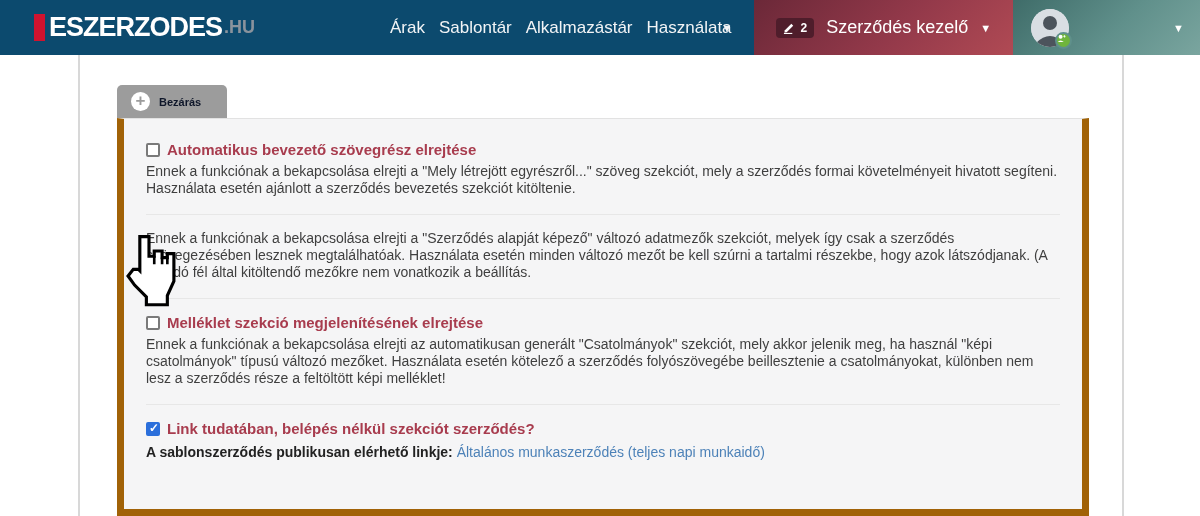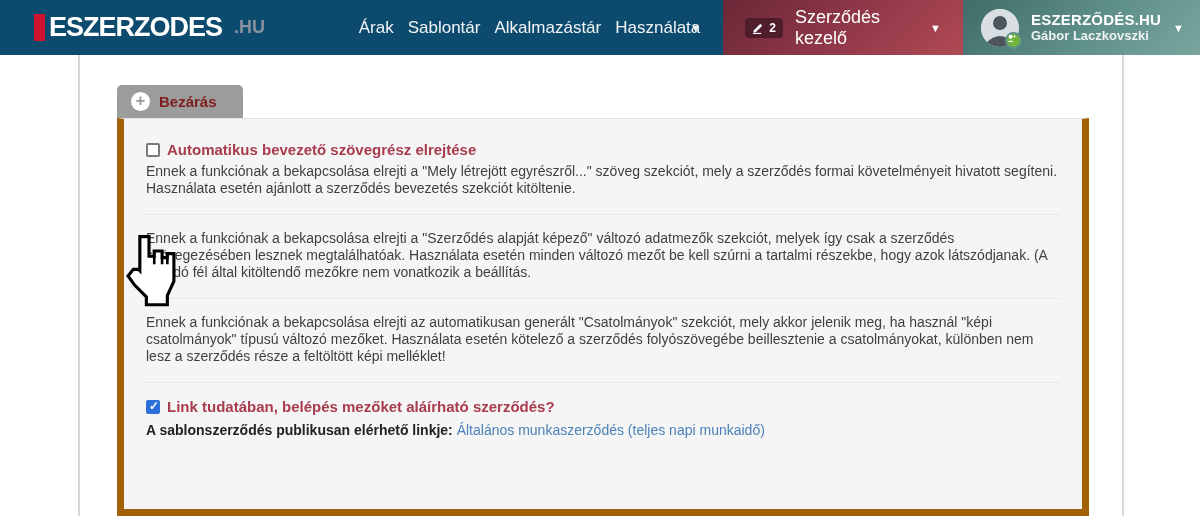--- a/index.html
+++ b/index.html
@@ -5,21 +5,21 @@
   * { margin:0; padding:0; box-sizing:border-box; }
   html,body { width:1200px; height:516px; overflow:hidden; background:#ffffff;
     font-family:"Liberation Sans", sans-serif; }
 
   
   .navbar { position:absolute; top:0; left:0; width:1200px; height:55px;
     background:#0c4a6e; display:flex; align-items:stretch; z-index:5; }
   .logo-wrap { display:flex; align-items:center; padding-left:34px; width:390px; }
   .logo-mark { width:11px; height:27px; background:#d0132f; margin-right:4px; }
   .logo-text { color:#ffffff; font-size:27px; font-weight:bold; letter-spacing:-1px; }
-  .logo-suffix { color:#8a939d; font-size:18px; font-weight:bold; margin-left:12px; }
+  .logo-suffix { color:#8a939d; font-size:18px; font-weight:bold; margin-left:2px; }
   .nav-items { display:flex; align-items:center; gap:14px; padding-right:22px; }
   .nav-item { color:#f2f4f6; font-size:17px; cursor:pointer; white-space:nowrap; }
   .nav-caret { color:#f2f4f6; font-size:11px; margin-left:-24px; }
   .nav-red { display:flex; align-items:center; gap:12px; padding:0 22px;
     background:linear-gradient(135deg,#6b2838 0%, #93394a 55%, #b04a54 100%);
     color:#fff; font-size:18px; cursor:pointer; }
   .red-badge { background:#4f1d2b; border-radius:4px; padding:3px 7px; display:flex;
     align-items:center; gap:4px; font-size:12px; font-weight:bold; color:#fff; }
   .caret { font-size:11px; color:#fff; }
   .nav-user { flex:1; display:flex; align-items:center; gap:12px; padding:0 16px 0 18px;
@@ -38,21 +38,21 @@
   
   .page { position:absolute; top:55px; left:78px; width:1046px; height:461px;
     background:#ffffff; border-left:2px solid #d8d8d8; border-right:2px solid #d8d8d8; }
 
   
   .tab { position:absolute; top:30px; left:37px; height:33px; background:#9c9c9c;
     border-radius:5px 5px 0 0; display:flex; align-items:center; gap:9px;
     padding:0 26px 0 14px; cursor:pointer; }
   .tab-plus { width:19px; height:19px; border-radius:50%; background:#ffffff;
     color:#9c9c9c; font-size:17px; font-weight:bold; line-height:18px; text-align:center; }
-  .tab-label { color:#7f1d1d; font-weight:bold; font-size:15px; }
+  .tab-label { color:#0f172a; font-weight:bold; font-size:11px; }
 
   
   .panel { position:absolute; top:63px; left:37px; width:972px; height:398px;
     background:#f5f5f6; border:7px solid #a16207; border-top:1px solid #e2e2e2;
     padding:7px 22px 0 22px; overflow:hidden; }
   .section { padding:15px 0 17px 0; border-bottom:1px solid #e7e7e7; }
   .section.last { border-bottom:none; }
   .sec-head { display:flex; align-items:center; gap:7px; margin-bottom:5px; }
   .cbx { width:14px; height:14px; border:2px solid #7a7a7a; border-radius:2px;
     background:#fff; flex:0 0 auto; cursor:pointer; }
@@ -103,24 +103,20 @@
         <path d="M5 34 Q19 20 33 34 L33 38 L5 38 Z" fill="#4c545c"></path>
       </svg>
       <span class="avatar-badge">
         <svg width="9" height="9" viewBox="0 0 10 10">
           <circle cx="4" cy="3" r="2.2" fill="#ffffff"></circle>
           <path d="M0.5 9 Q4 5.5 7.5 9 Z" fill="#ffffff"></path>
           <path d="M7 2.5 h3 M8.5 1 v3" stroke="#ffffff" stroke-width="1"></path>
         </svg>
       </span>
     </div>
-    <div class="user-lines">
-      <span class="user-org">ESZERZŐDÉS.HU</span>
-      <span class="user-name">Gábor Laczkovszki</span>
-    </div>
     <span class="caret">▼</span>
   </div>
 </div>
 
 <div class="page">
 
   <div class="tab">
     <span class="tab-plus">+</span>
     <span class="tab-label">Bezárás</span>
   </div>
@@ -133,27 +129,31 @@
         <span class="sec-title">Automatikus bevezető szövegrész elrejtése</span>
       </div>
       <div class="sec-desc">Ennek a funkciónak a bekapcsolása elrejti a "Mely létrejött egyrészről..." szöveg szekciót, mely a szerződés formai követelményeit hivatott segíteni. Használata esetén ajánlott a szerződés bevezetés szekciót kitöltenie.</div>
     </div>
 
     <div class="section">
       <div class="sec-desc">Ennek a funkciónak a bekapcsolása elrejti a "Szerződés alapját képező" változó adatmezők szekciót, melyek így csak a szerződés szövegezésében lesznek megtalálhatóak. Használata esetén minden változó mezőt be kell szúrni a tartalmi részekbe, hogy azok látszódjanak. (A fogadó fél által kitöltendő mezőkre nem vonatkozik a beállítás.</div>
     </div>
 
     <div class="section">
+      <div class="sec-head">
+        <span class="cbx"></span>
+        <span class="sec-title">Melléklet szekció megjelenítésének elrejtése</span>
+      </div>
       <div class="sec-desc">Ennek a funkciónak a bekapcsolása elrejti az automatikusan generált "Csatolmányok" szekciót, mely akkor jelenik meg, ha használ "képi csatolmányok" típusú változó mezőket. Használata esetén kötelező a szerződés folyószövegébe beillesztenie a csatolmányokat, különben nem lesz a szerződés része a feltöltött képi melléklet!</div>
     </div>
 
     <div class="section last">
       <div class="sec-head">
         <span class="cbx checked"></span>
-        <span class="sec-title">Link tudatában, belépés mezőket aláírható szerződés?</span>
+        <span class="sec-title">Link tudatában, belépés nélkül szekciót szerződés?</span>
       </div>
       <div class="link-row">
         <span class="link-label">A sablonszerződés publikusan elérhető linkje:</span>
         <a class="pub-link">Általános munkaszerződés (teljes napi munkaidő)</a>
       </div>
 
     </div>
 
   </div>
 </div>

